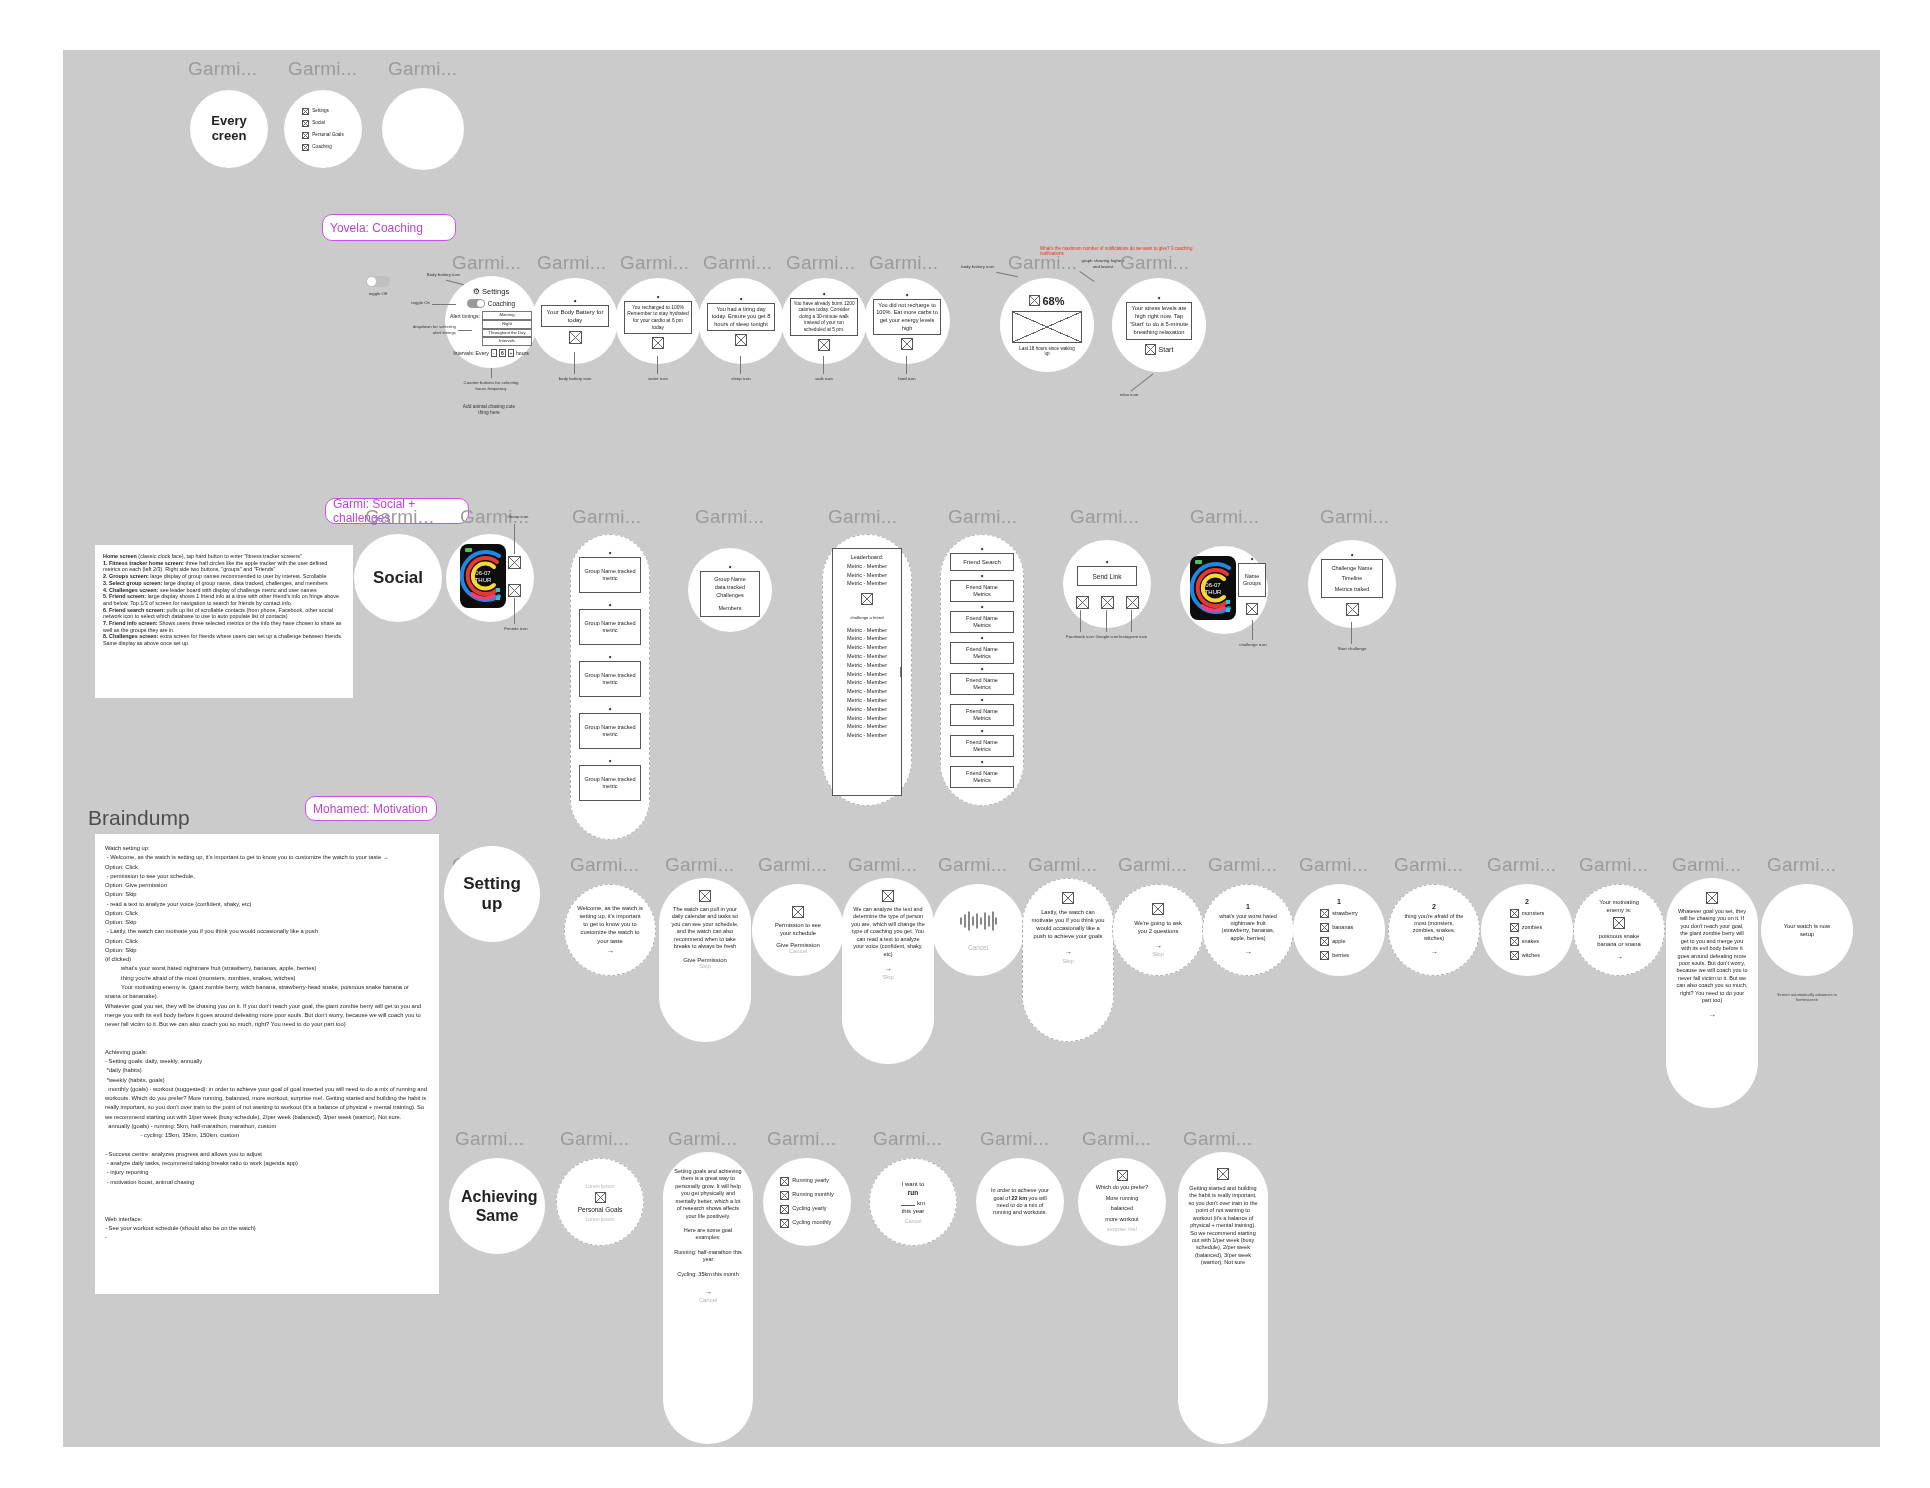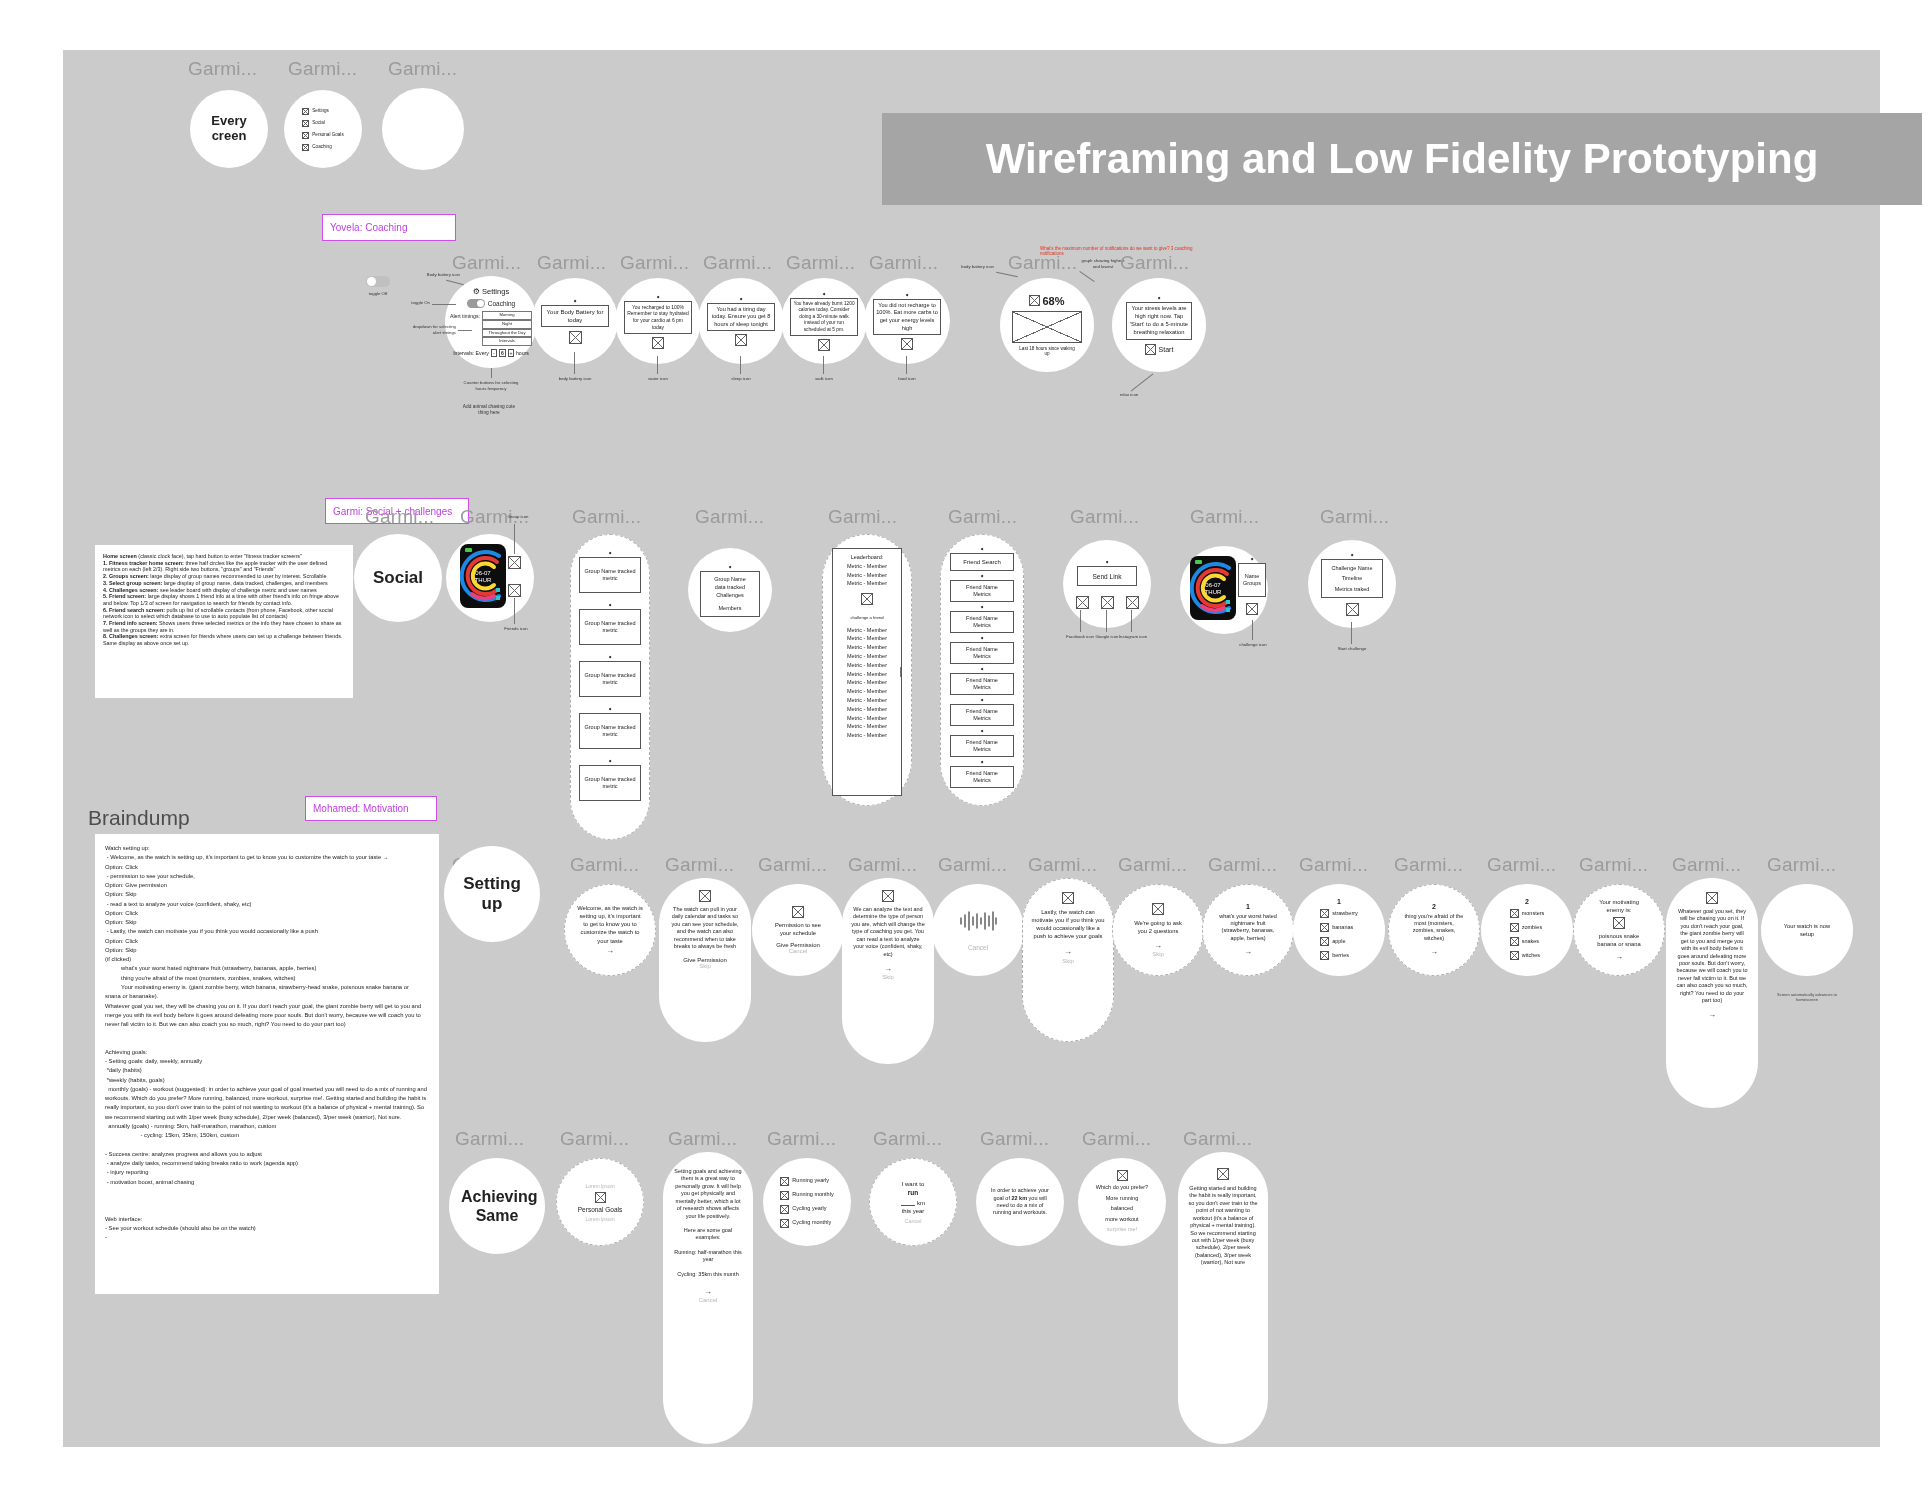--- a/index.html
+++ b/index.html
@@ -3,21 +3,21 @@
 <meta charset="utf-8">
 <style>
   html,body{margin:0;padding:0;background:#fff;font-family:"Liberation Sans",sans-serif;}
   #canvas{position:relative;width:1930px;height:1488px;background:#fff;overflow:hidden;color:#222;}
   .board{position:absolute;background:#cbcbcb;}
   .abs{position:absolute;}
   .garmi{position:absolute;color:#9b9b9b;font-size:19px;white-space:nowrap;letter-spacing:.2px;}
   .watch{position:absolute;background:#fff;border-radius:50%;display:flex;flex-direction:column;align-items:center;justify-content:center;text-align:center;}
   .pill{position:absolute;background:#fff;border-radius:46px;display:flex;flex-direction:column;align-items:center;text-align:center;}
   .dashed{outline:1px dashed #adadad;outline-offset:-1px;}
-  .tag{position:absolute;background:#fff;border:1.5px solid #cb4fe8;color:#bf3fe0;font-size:10px;display:flex;align-items:center;padding:0 7px;border-radius:0;box-sizing:border-box;}
+  .tag{position:absolute;background:#fff;border:1.5px solid #cb4fe8;color:#bf3fe0;font-size:12px;display:flex;align-items:center;padding:0 7px;border-radius:10px;box-sizing:border-box;}
   .box{border:1px solid #555;background:#fff;box-sizing:border-box;}
   .xbox{border:1px solid #555;background:
     linear-gradient(to top right,transparent calc(50% - .5px),#666 calc(50% - .5px),#666 calc(50% + .5px),transparent calc(50% + .5px)),
     linear-gradient(to bottom right,transparent calc(50% - .5px),#666 calc(50% - .5px),#666 calc(50% + .5px),transparent calc(50% + .5px));
     box-sizing:border-box;flex:none;}
   .ann{position:absolute;font-size:4.3px;color:#333;text-align:center;line-height:1.35;}
   .vline{position:absolute;width:1px;background:#777;}
   .hline{position:absolute;height:1px;background:#777;}
   .star{font-size:3.5px;line-height:2;color:#111;}
   .mut{color:#b5b5b5;}
@@ -34,23 +34,20 @@
   .small6{font-size:5.8px;line-height:1.4;}
   .small55{font-size:5.5px;line-height:1.35;}
   .redno{position:absolute;color:#e0331f;font-size:4.5px;line-height:1.2;}
 </style>
 </head>
 <body>
 
 <div id="canvas">
   <div class="board" style="left:63px;top:50px;width:1817px;height:1397px;"></div>
 
-  <div class="abs" style="left:882px;top:113px;width:1040px;height:92px;background:#a5a5a5;display:flex;align-items:center;justify-content:center;">
-    <div style="color:#fff;font-weight:bold;font-size:42px;">Wireframing and Low Fidelity Prototyping</div>
-  </div>
 
   <div class="garmi" style="left:188px;top:58px;">Garmi...</div>
   <div class="garmi" style="left:288px;top:58px;">Garmi...</div>
   <div class="garmi" style="left:388px;top:58px;">Garmi...</div>
   <div class="watch" style="left:190px;top:90px;width:78px;height:78px;">
     <div style="font-weight:bold;font-size:13px;width:52px;line-height:1.15;">Every creen</div>
   </div>
   <div class="watch" style="left:284px;top:90px;width:78px;height:78px;">
     <div style="display:flex;flex-direction:column;align-items:flex-start;">
 

